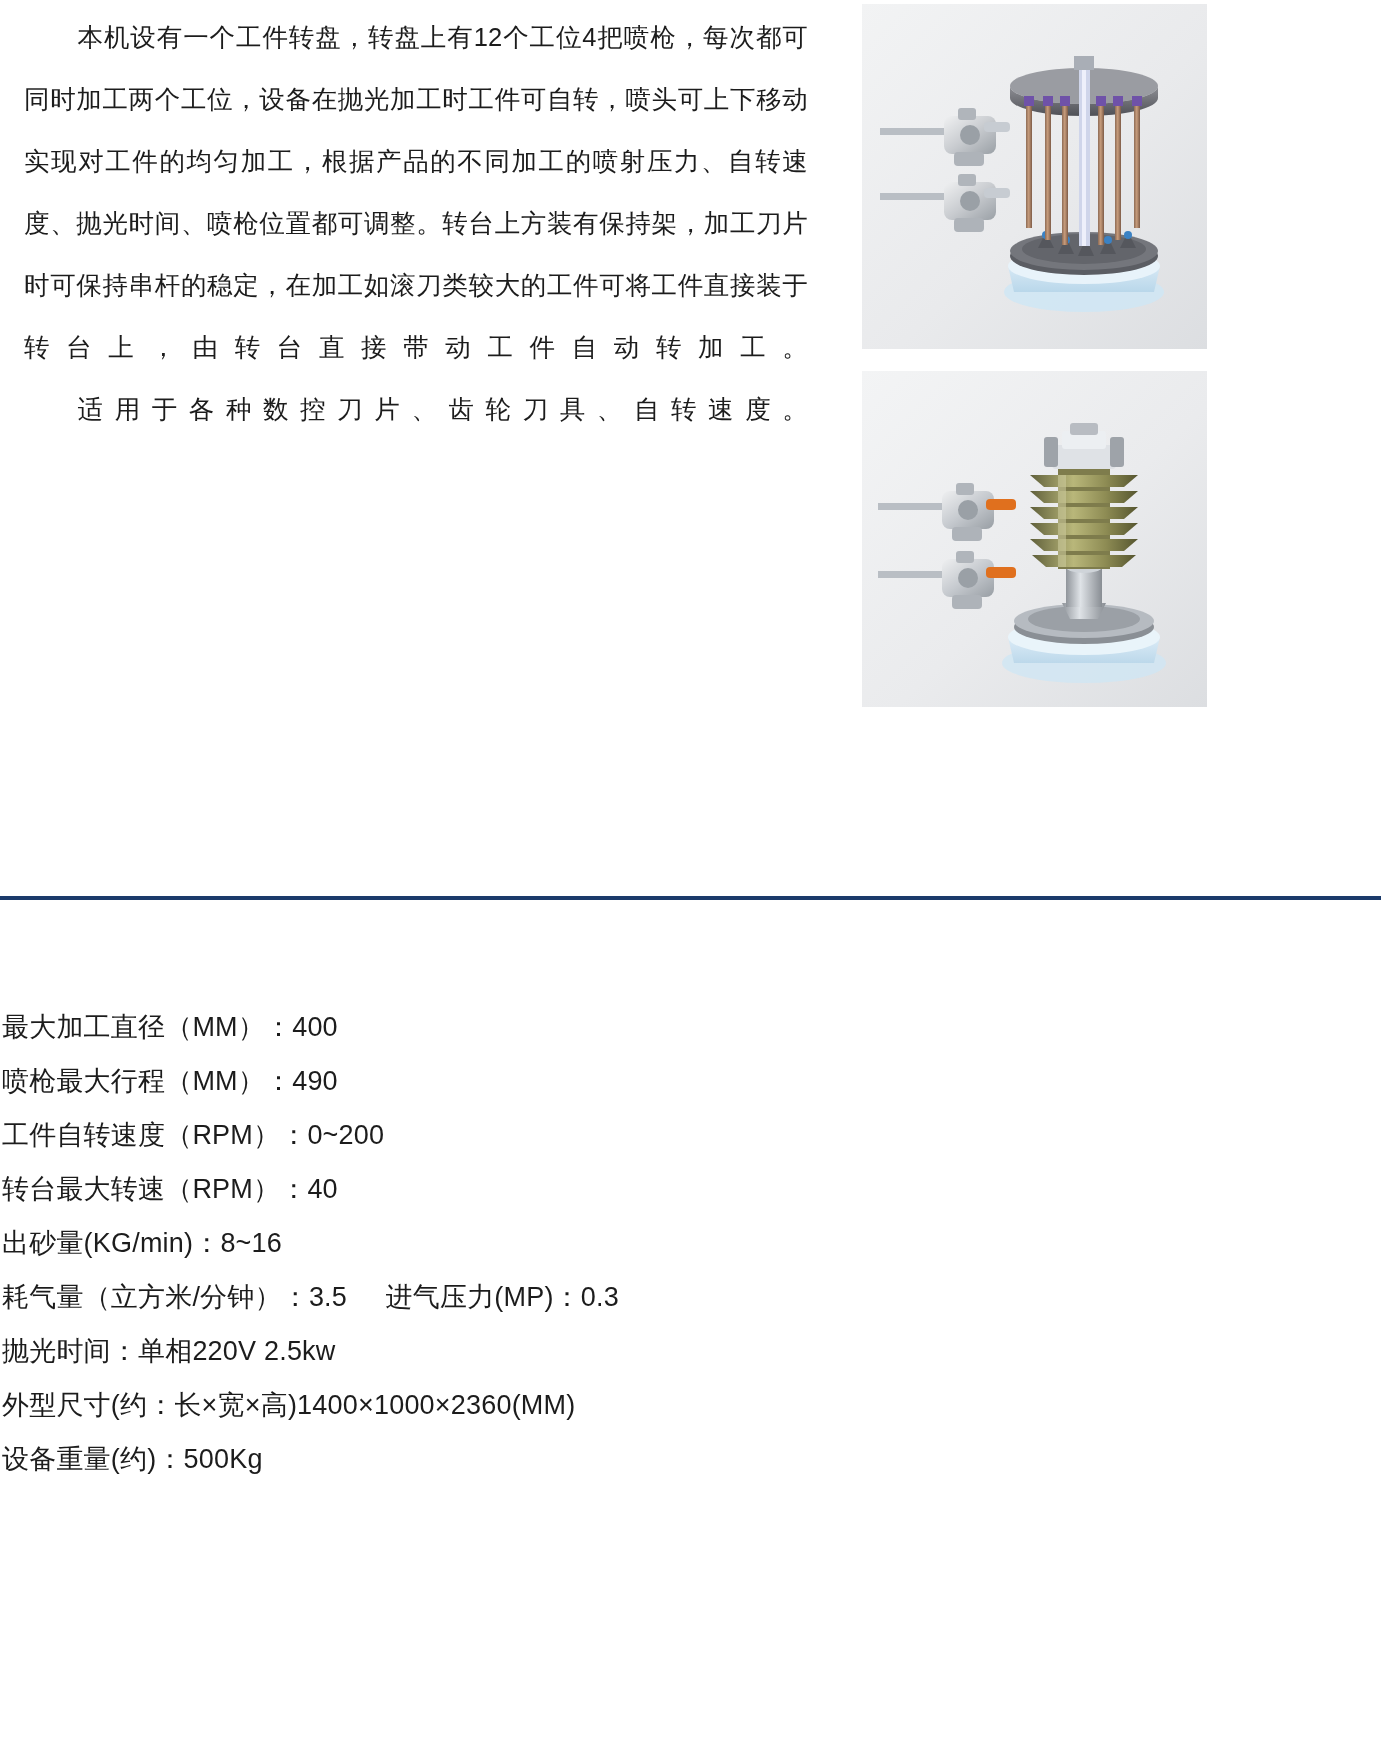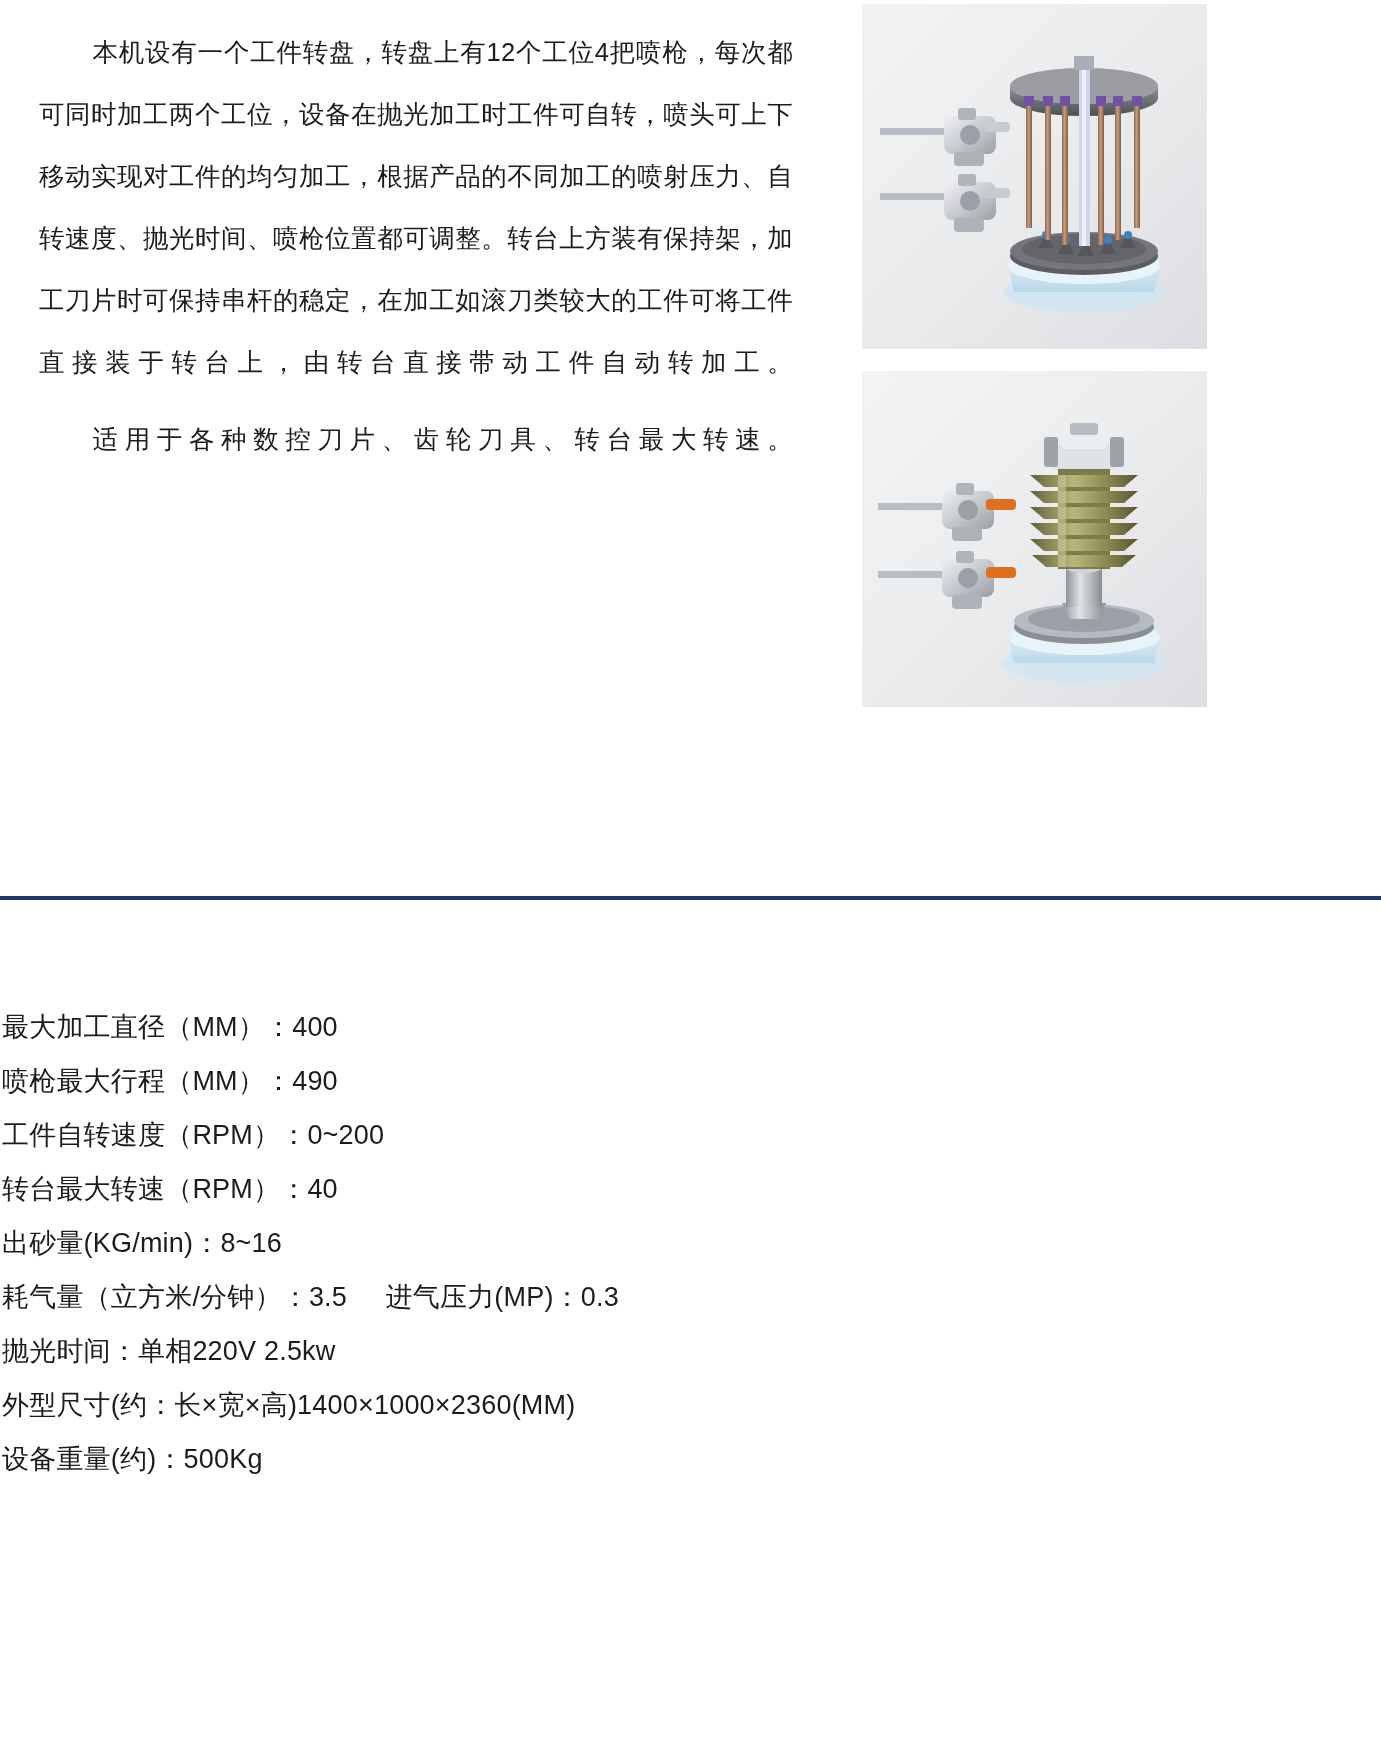--- a/index.html
+++ b/index.html
@@ -34,21 +34,21 @@
     box-sizing: border-box;
   }
 
   .desc-para {
     font-size: 25.5px;
     line-height: 62px;
     color: #1c1c1c;
     text-align: justify;
     text-align-last: justify;
     letter-spacing: 0.2px;
-    margin: 15px;
+    margin: 0;
     text-indent: 0;
   }
   .desc-para.first {
     text-indent: 2.1em;
   }
   .desc-para.last {
     text-indent: 2.1em;
     text-align-last: justify;
   }
 
@@ -102,21 +102,21 @@
     letter-spacing: 0.2px;
   }
 </style>
 </head>
 <body>
 
 <div class="top-section">
 
   <div class="desc-block">
     <p class="desc-para first">本机设有一个工件转盘，转盘上有12个工位4把喷枪，每次都可同时加工两个工位，设备在抛光加工时工件可自转，喷头可上下移动实现对工件的均匀加工，根据产品的不同加工的喷射压力、自转速度、抛光时间、喷枪位置都可调整。转台上方装有保持架，加工刀片时可保持串杆的稳定，在加工如滚刀类较大的工件可将工件直接装于转台上，由转台直接带动工件自动转加工。</p>
-    <p class="desc-para last">适用于各种数控刀片、齿轮刀具、转台最大转速。</p>
+    <p class="desc-para last">适用于各种数控刀片、齿轮刀具、自转速度。</p>
   </div>
 
   <div class="photo photo-1">
     <svg viewBox="0 0 345 345" xmlns="http://www.w3.org/2000/svg">
       <defs>
         <linearGradient id="bg1" x1="0" y1="0" x2="1" y2="1">
           <stop offset="0%" stop-color="#f2f3f4"></stop>
           <stop offset="55%" stop-color="#e9eaec"></stop>
           <stop offset="100%" stop-color="#dcdee1"></stop>
         </linearGradient>

